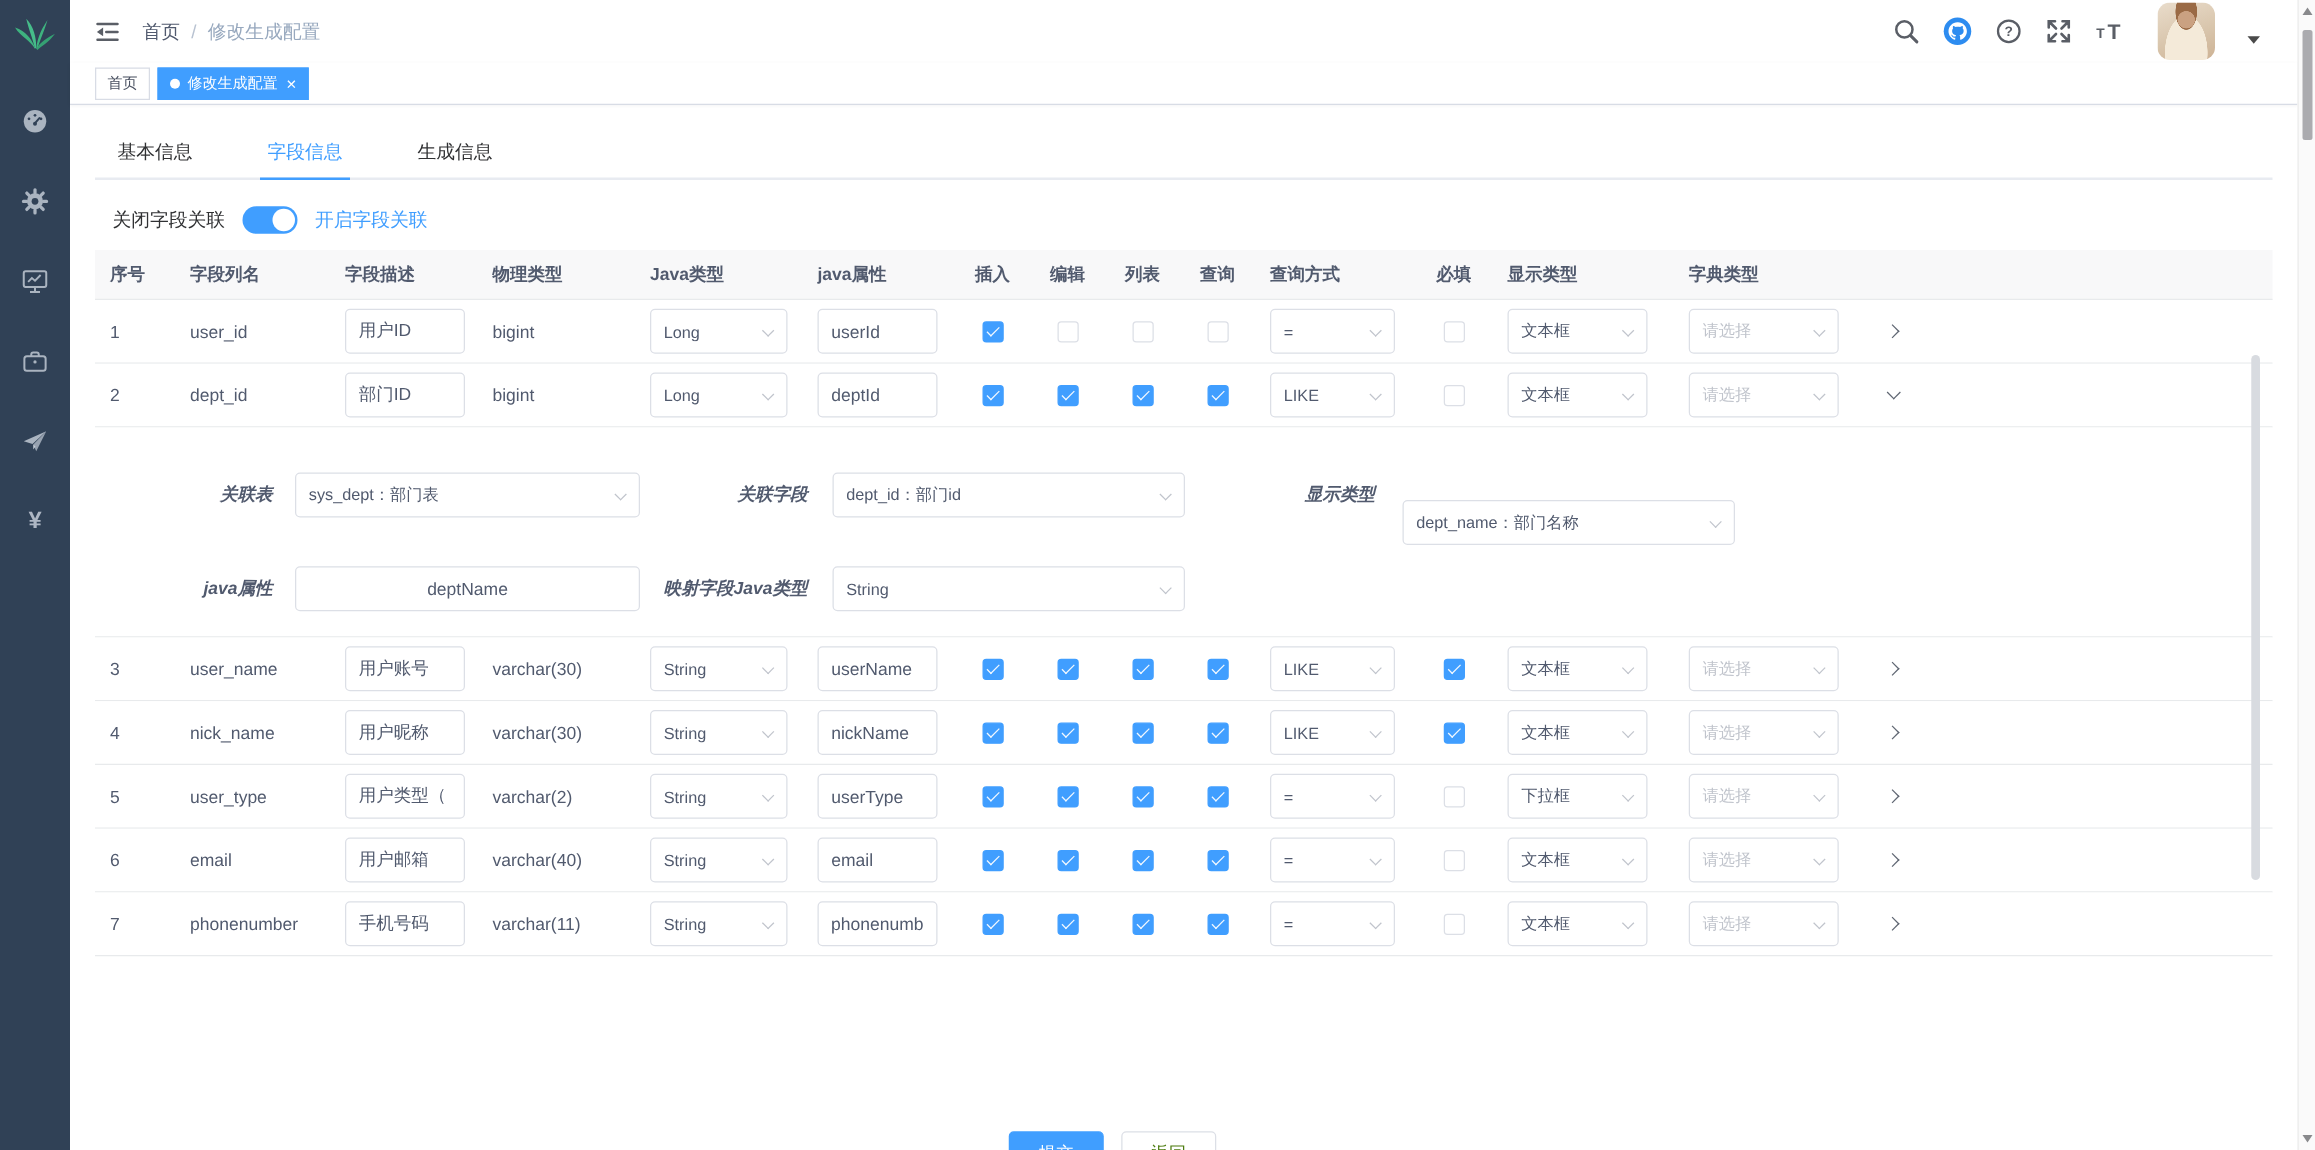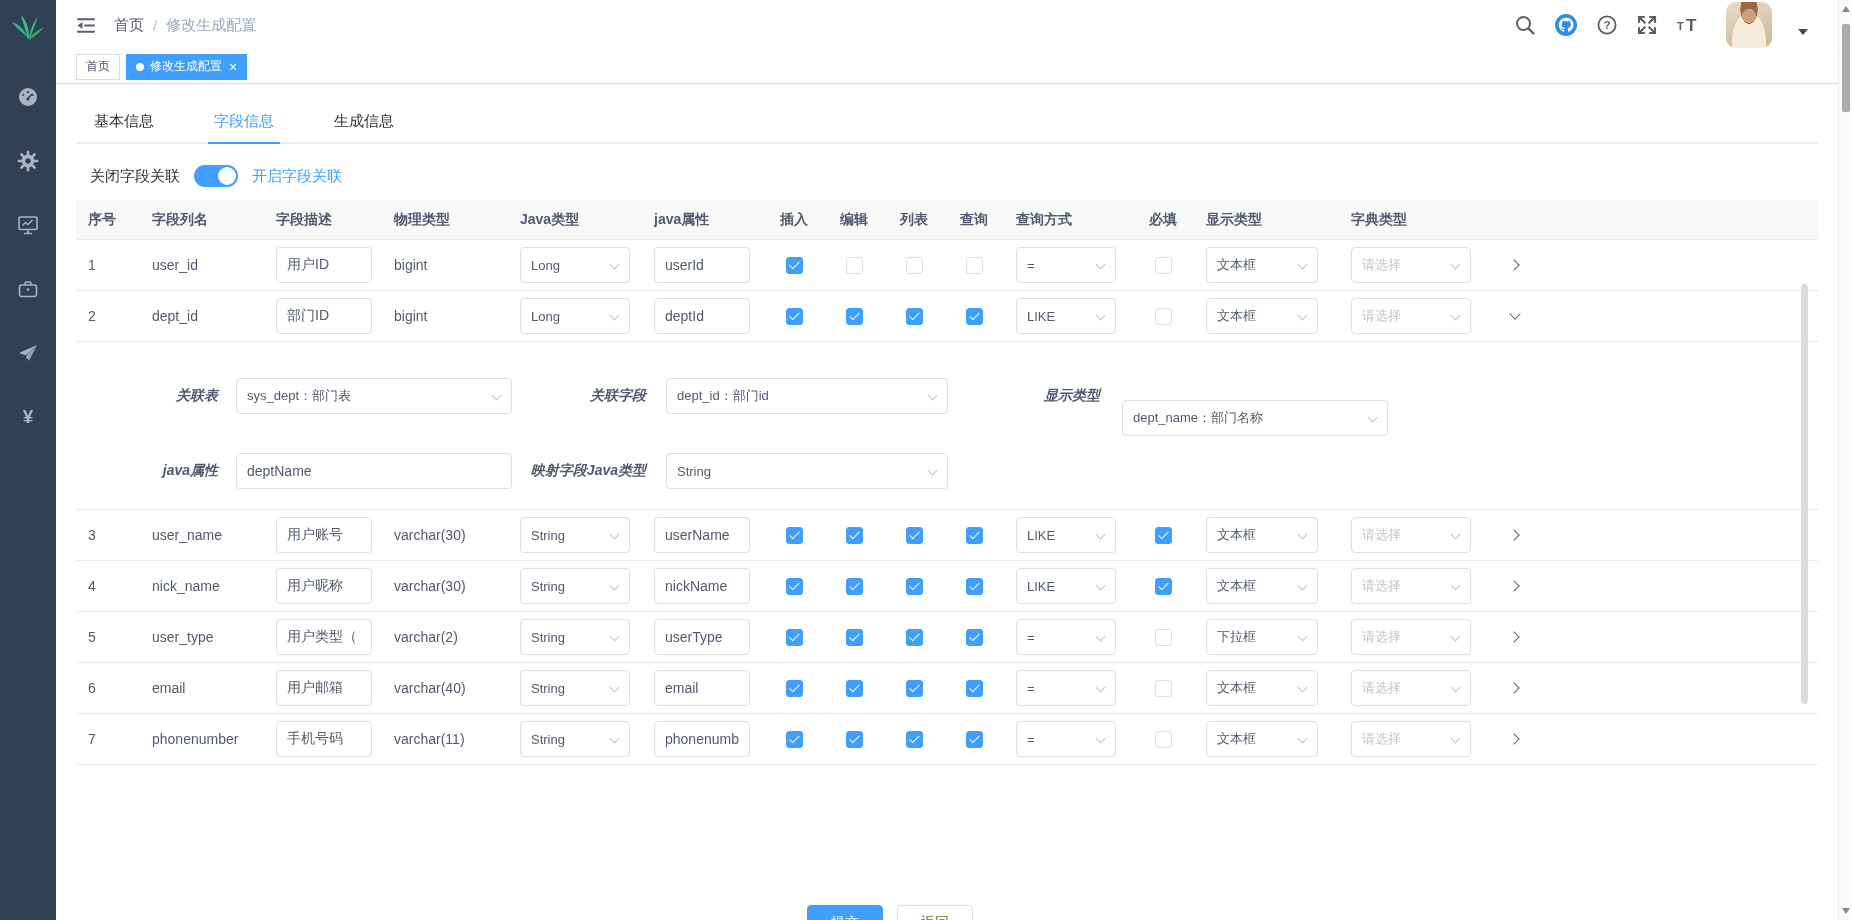--- a/index.html
+++ b/index.html
@@ -91,21 +91,21 @@
     border-right:1.6px solid #5f6672; border-bottom:1.6px solid #5f6672; }
   .arrow.right::after { left:2px; top:3px; transform:rotate(-45deg); }
   .arrow.down::after  { left:3px; top:1px; transform:rotate(45deg); }
 
   
   .expand-panel { border-bottom:1px solid #e8eaec; padding:14px 0 20px; background:#fff; }
   .ep-row { display:flex; align-items:center; }
   .ep-row + .ep-row { margin-top:17px; }
   .ep-label { font-size:14px; font-weight:700; color:#515a6e; text-align:right; white-space:nowrap;font-style:italic; }
   .ep-l1 { width:160px; padding-right:18px; } .ep-l2 { width:154px; padding-right:20px; } .ep-l3 { width:174px; padding-right:22px; }
-  .w-ep1{width:276px;} .w-ep2{width:282px;} .w-ep3{width:266px;margin-top:44px;}
+  .w-ep1{width:276px;text-align:center;} .w-ep2{width:282px;} .w-ep3{width:266px;margin-top:44px;}
   .inp.w-ep1{width:276px;}
 
   .table-thumb { position:absolute; right:10px; top:84px; width:7px; height:420px;
     border-radius:4px; background:#d8dbe0; cursor:pointer; }
 
   
   .footer-buttons { margin-top:140px; display:flex; gap:14px; padding-left:731px; }
   .btn { width:76px; height:36px; border-radius:4px; font-size:14px; font-family:inherit; cursor:pointer; }
   .btn.primary { background:#409EFF; border:1px solid #409EFF; color:#fff; }
   .btn.plain { background:#fff; border:1px solid #dcdfe6; color:#4d7c0f; }

